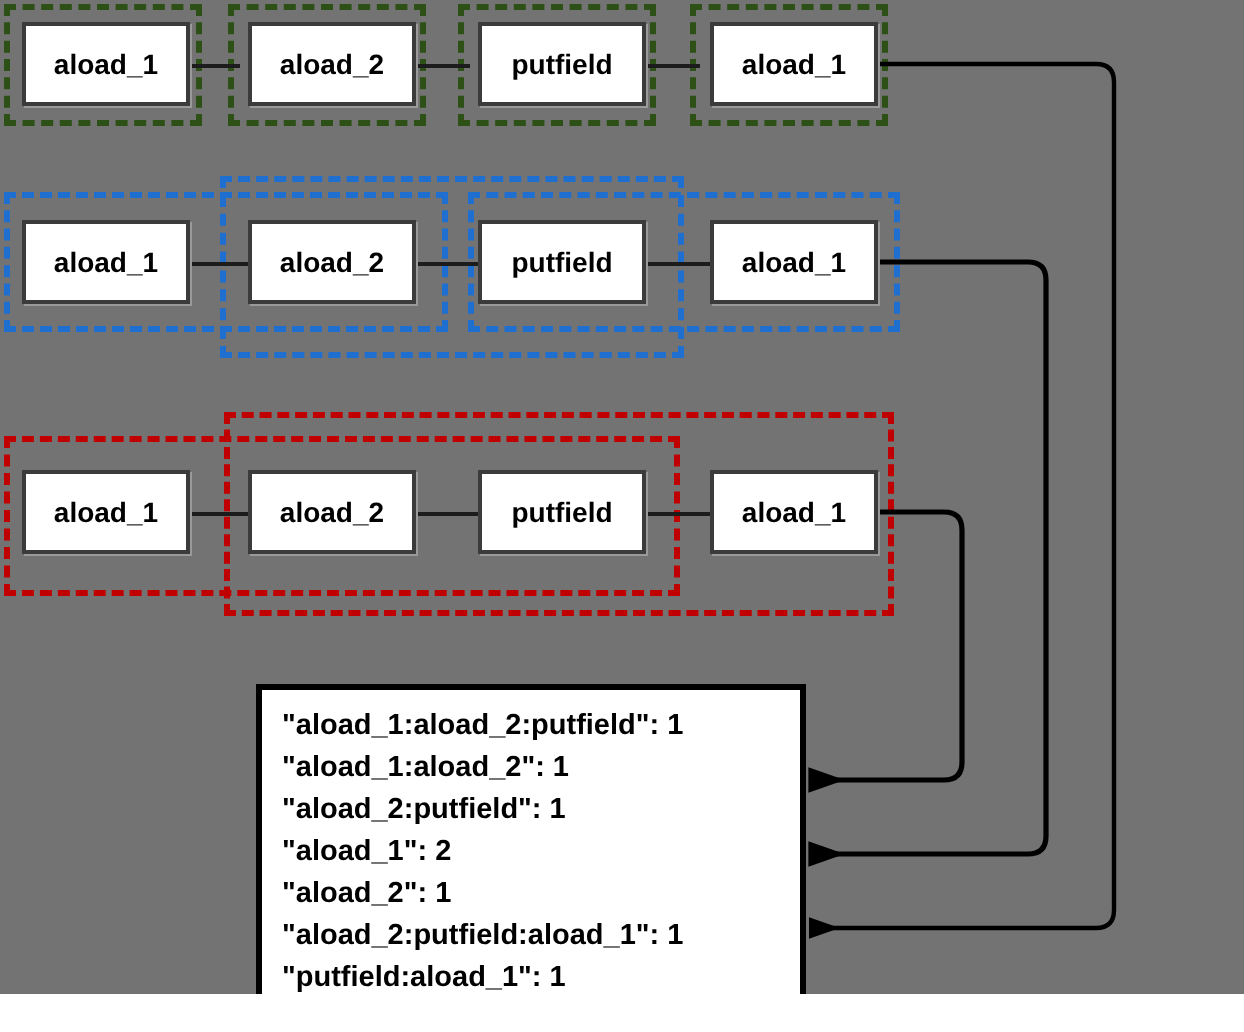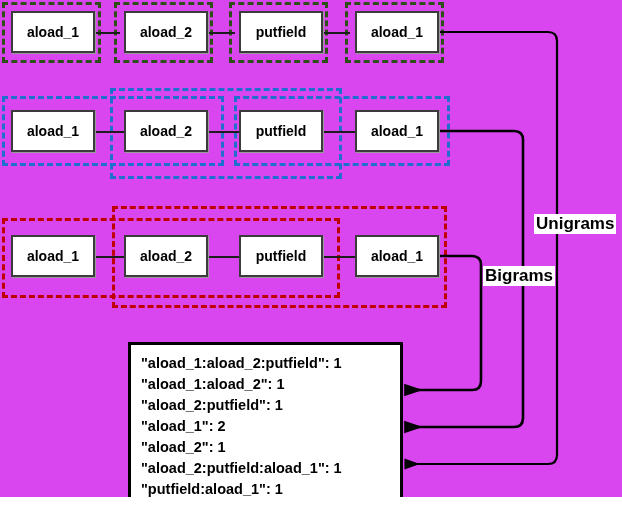--- a/index.html
+++ b/index.html
@@ -7,21 +7,21 @@
     padding: 0;
     background: #ffffff;
   }
   body {
     font-family: "Liberation Sans", sans-serif;
   }
   #canvas {
     position: relative;
     width: 622px;
     height: 497px;
-    background: #d946ef;
+    background: #737373;
     overflow: hidden;
   }
   .node {
     position: absolute;
     box-sizing: border-box;
     border: 2px solid #3b3b3b;
     background: #ffffff;
     color: #000000;
     font-family: "Liberation Sans", sans-serif;
     font-weight: bold;
@@ -137,22 +137,20 @@
       </marker>
     </defs>
 
     <path d="M 440 32 L 548 32 Q 557 32 557 41 L 557 455 Q 557 464 548 464 L 406 464" fill="none" stroke="#000000" stroke-width="2.2" marker-end="url(#arrow)"></path>
 
     <path d="M 440 131 L 514 131 Q 523 131 523 140 L 523 418 Q 523 427 514 427 L 406 427" fill="none" stroke="#000000" stroke-width="2.6" marker-end="url(#arrow)"></path>
 
     <path d="M 440 256 L 472 256 Q 481 256 481 265 L 481 381 Q 481 390 472 390 L 406 390" fill="none" stroke="#000000" stroke-width="2.6" marker-end="url(#arrow)"></path>
   </svg>
 
-  <div class="conn-label" style="left:534px; top:214px;">Unigrams</div>
-  <div class="conn-label" style="left:483px; top:266px;">Bigrams</div>
 
   <div class="results" style="left:128px; top:342px; width:275px; height:172px;">
     <div class="results-line">"aload_1:aload_2:putfield": 1</div>
     <div class="results-line">"aload_1:aload_2": 1</div>
     <div class="results-line">"aload_2:putfield": 1</div>
     <div class="results-line">"aload_1": 2</div>
     <div class="results-line">"aload_2": 1</div>
     <div class="results-line">"aload_2:putfield:aload_1": 1</div>
     <div class="results-line">"putfield:aload_1": 1</div>
   </div>

